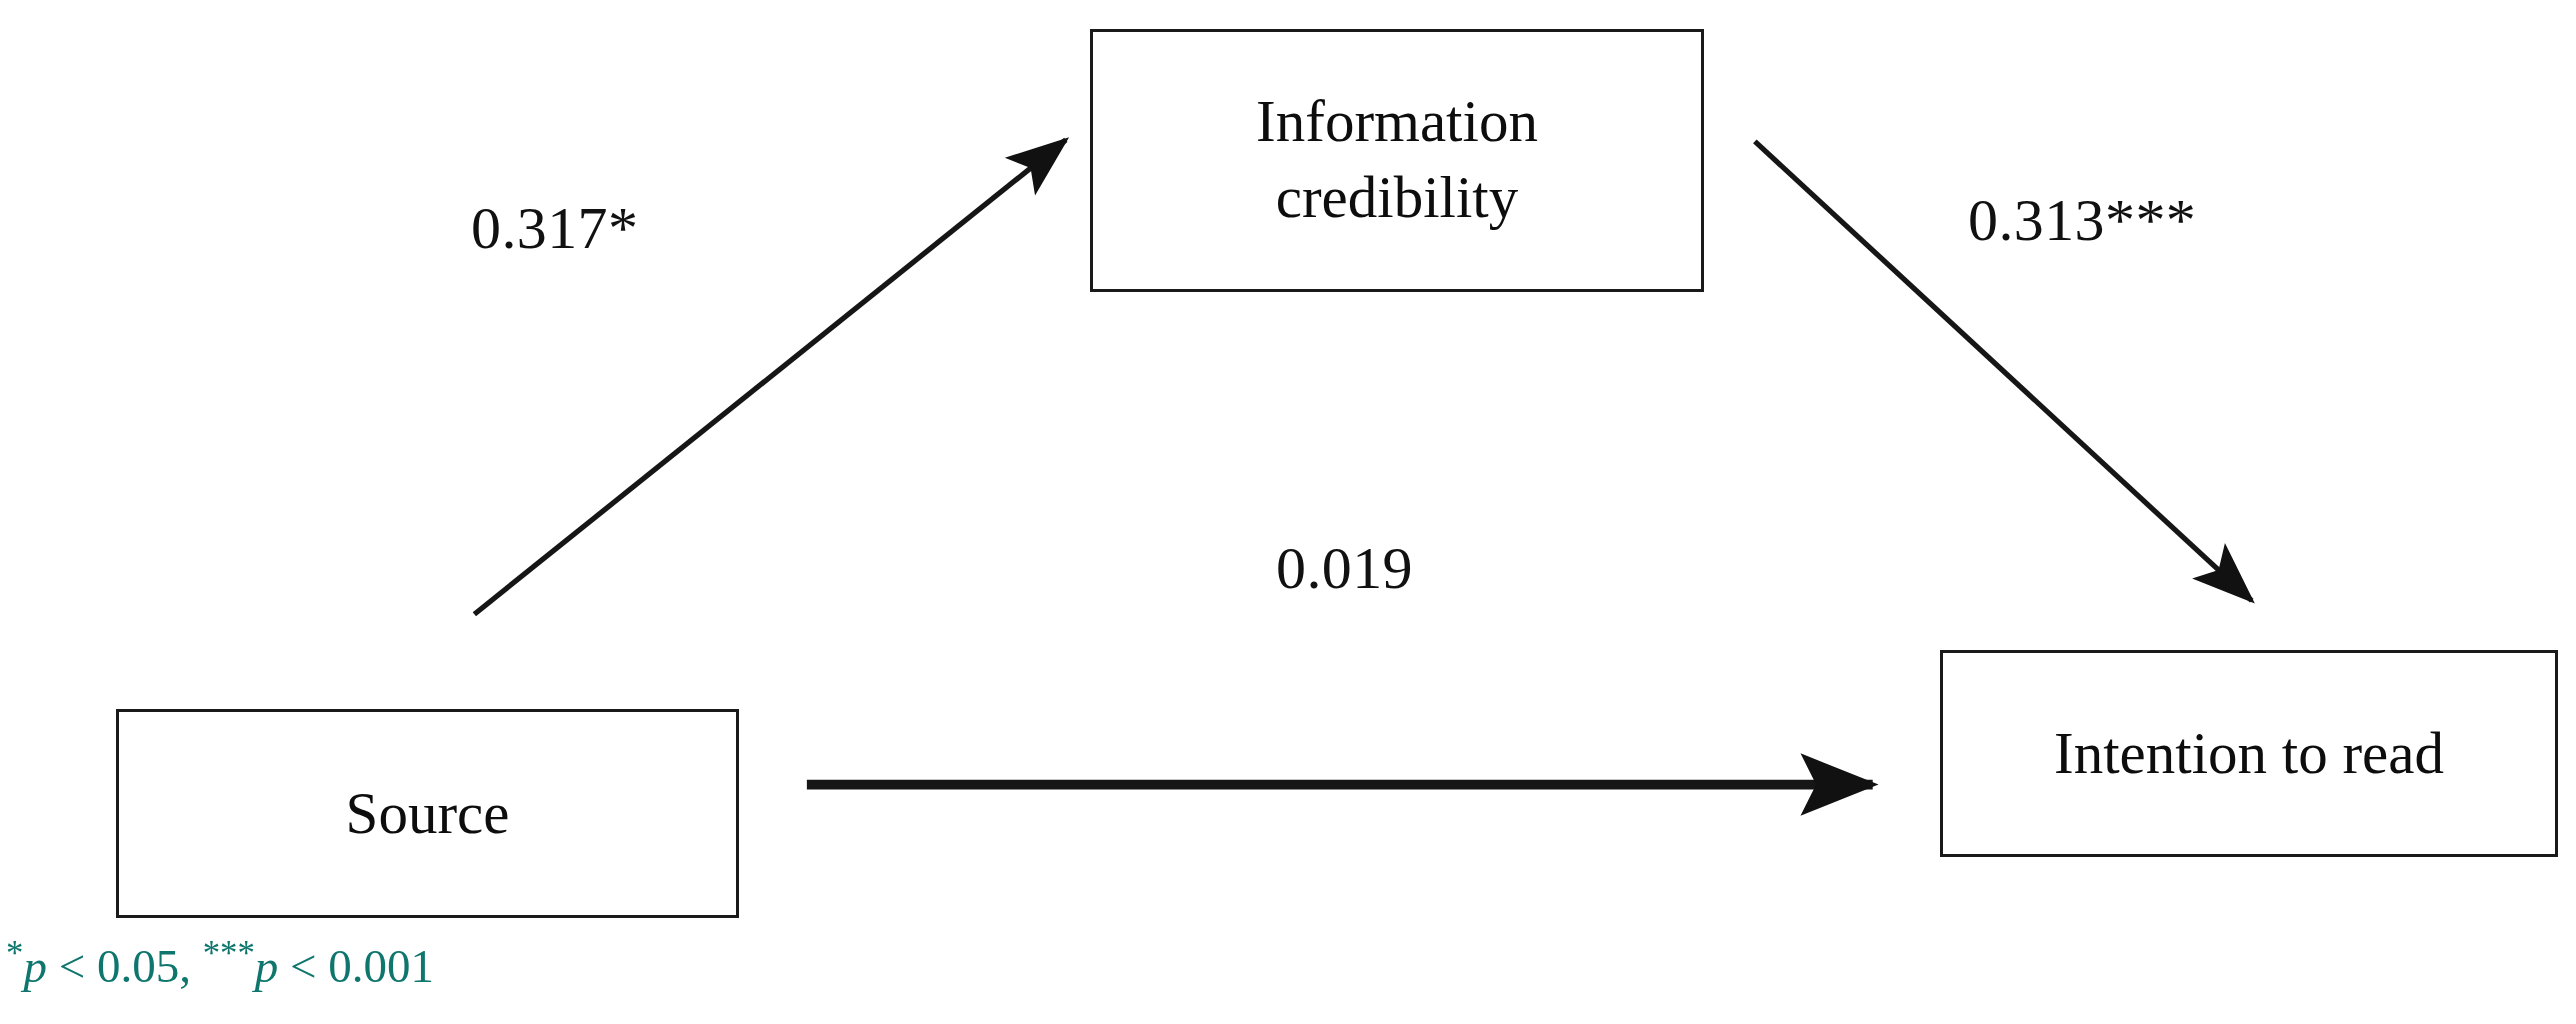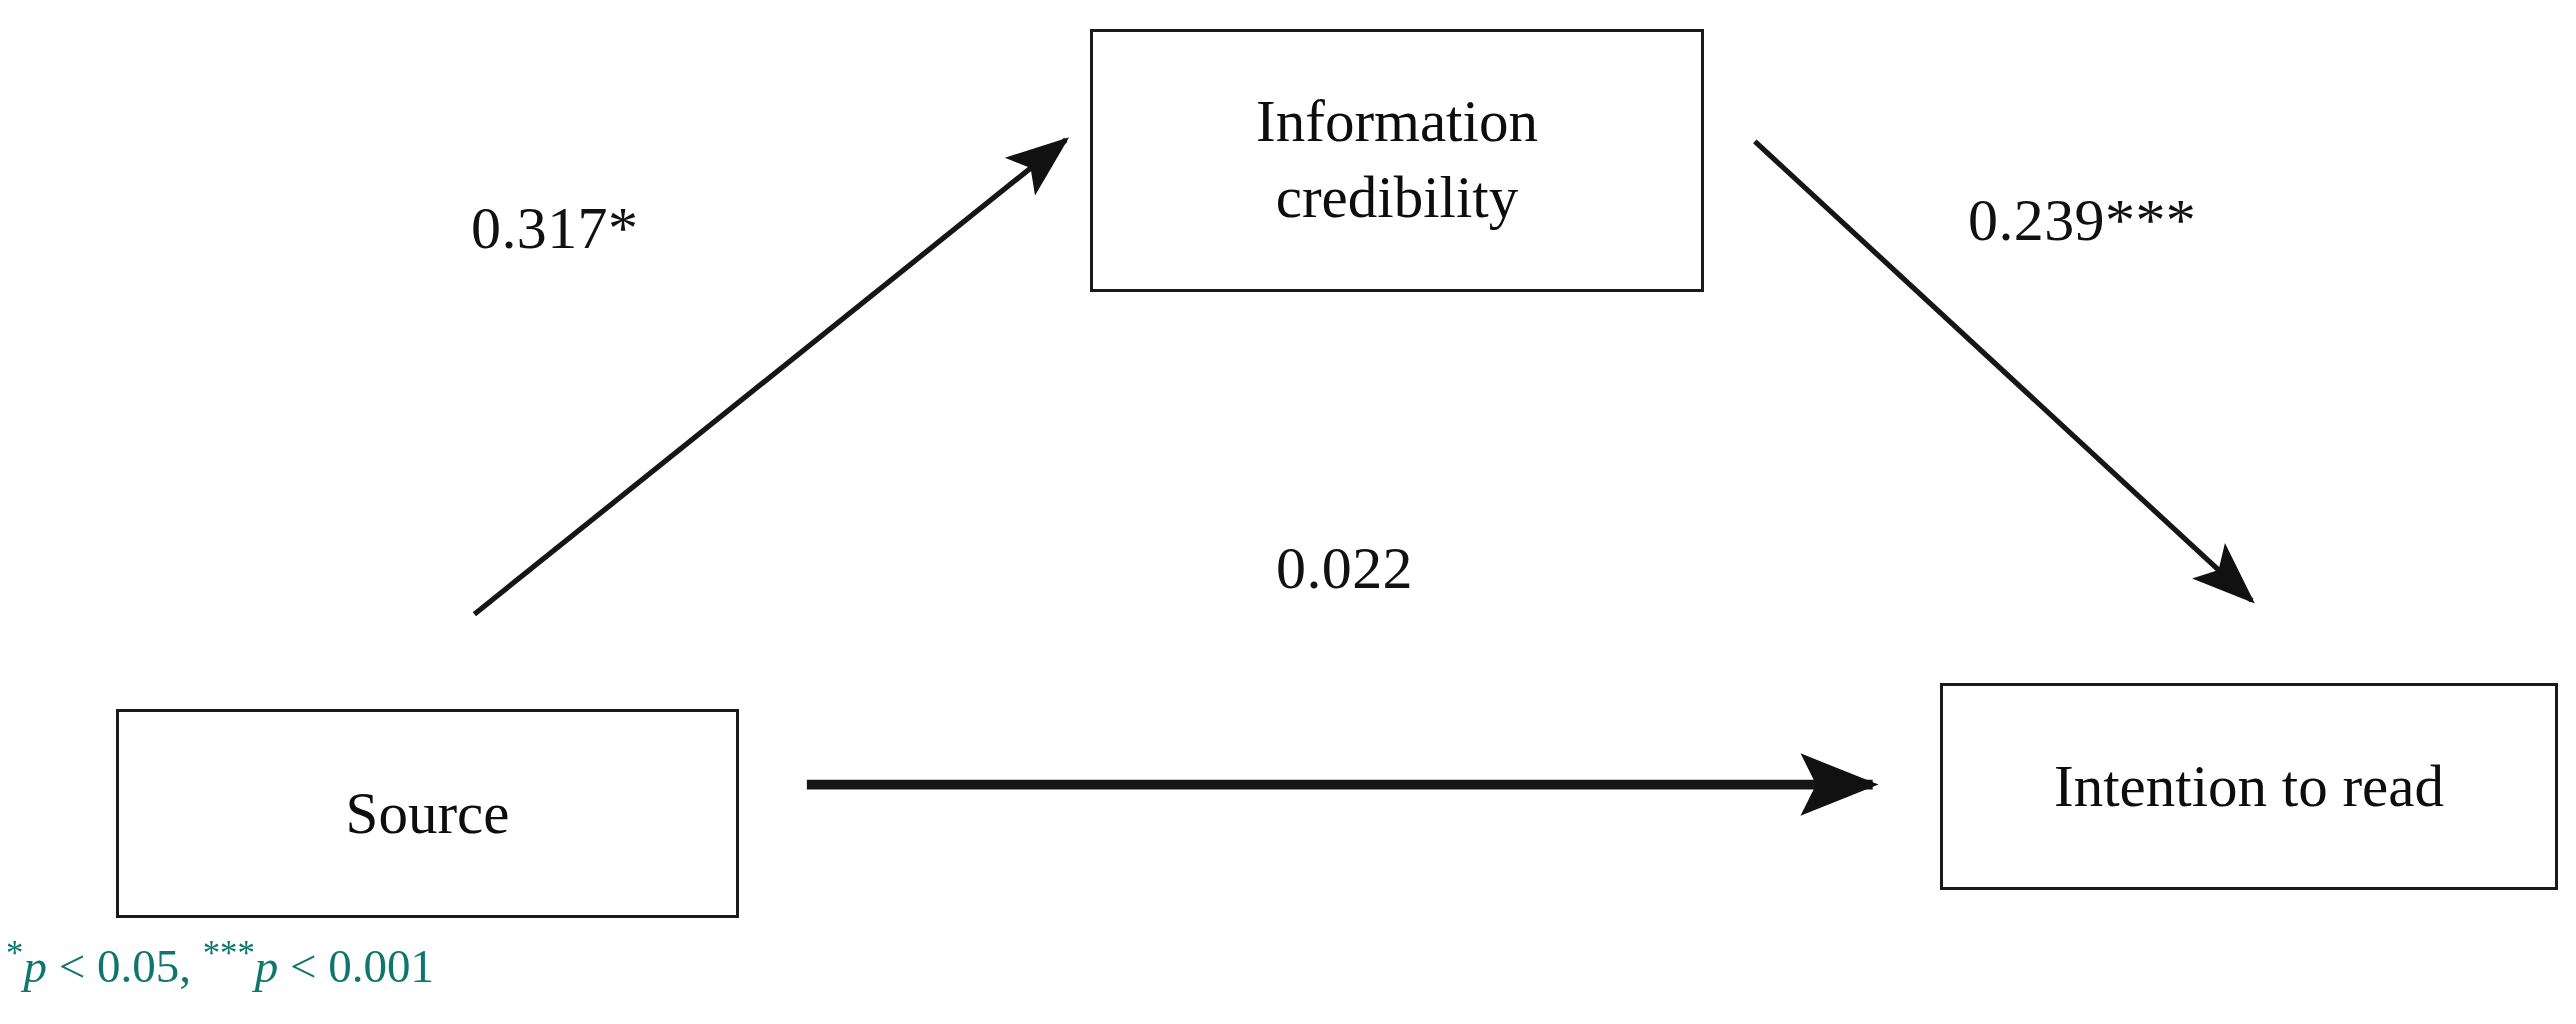--- a/index.html
+++ b/index.html
@@ -42,21 +42,21 @@
     height: 263px;
   }
   #node-source {
     left: 116px;
     top: 709px;
     width: 623px;
     height: 209px;
   }
   #node-intention-to-read {
     left: 1940px;
-    top: 683px;
+    top: 650px;
     width: 618px;
     height: 207px;
   }
   .edge-label {
     position: absolute;
     font-family: "Liberation Serif", "DejaVu Serif", serif;
     font-size: 60px;
     color: #111111;
     white-space: nowrap;
     letter-spacing: 0.4px;
@@ -130,22 +130,22 @@
   <div class="node-box" id="node-source">
     <span class="node-label">Source</span>
   </div>
 
   <div class="node-box" id="node-intention-to-read">
     <span class="node-label">Intention to read</span>
   </div>
 
   <div class="edge-label" id="label-source-to-credibility">0.317*</div>
 
-  <div class="edge-label" id="label-credibility-to-intention">0.239***</div>
+  <div class="edge-label" id="label-credibility-to-intention">0.313***</div>
 
-  <div class="edge-label" id="label-source-to-intention">0.022</div>
+  <div class="edge-label" id="label-source-to-intention">0.019</div>
 
   <div id="footnote">
     <span class="star">*</span><span class="pvar">p</span><span> &lt; 0.05, </span><span class="star">***</span><span class="pvar">p</span><span> &lt; 0.001</span>
   </div>
 
 </div>
 
 
 </body></html>

